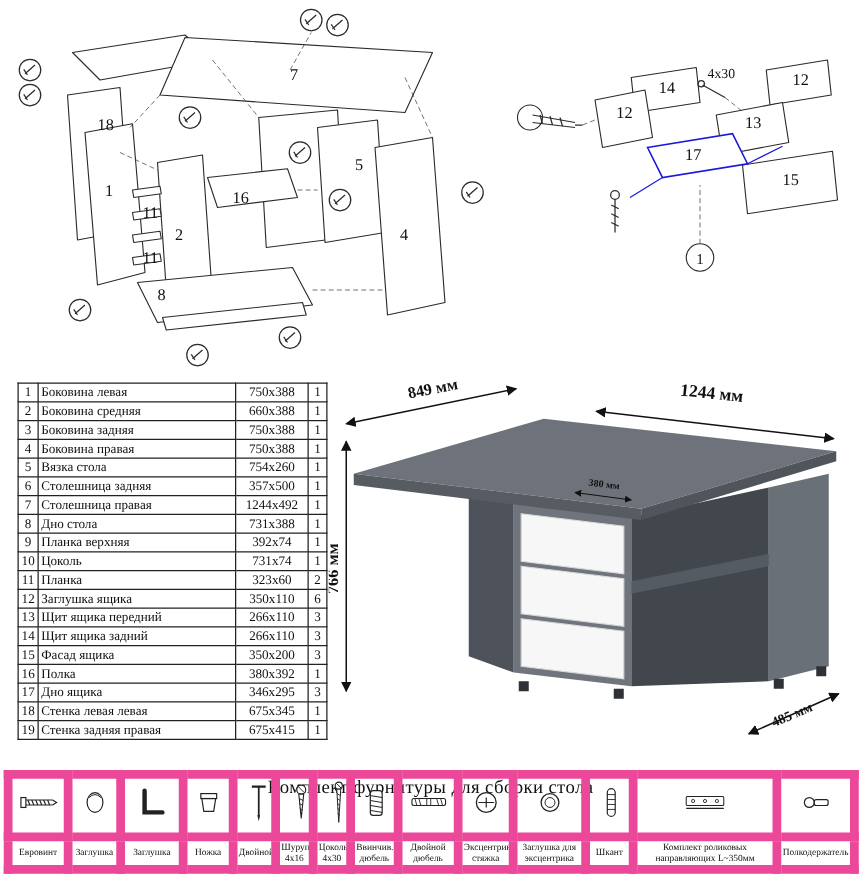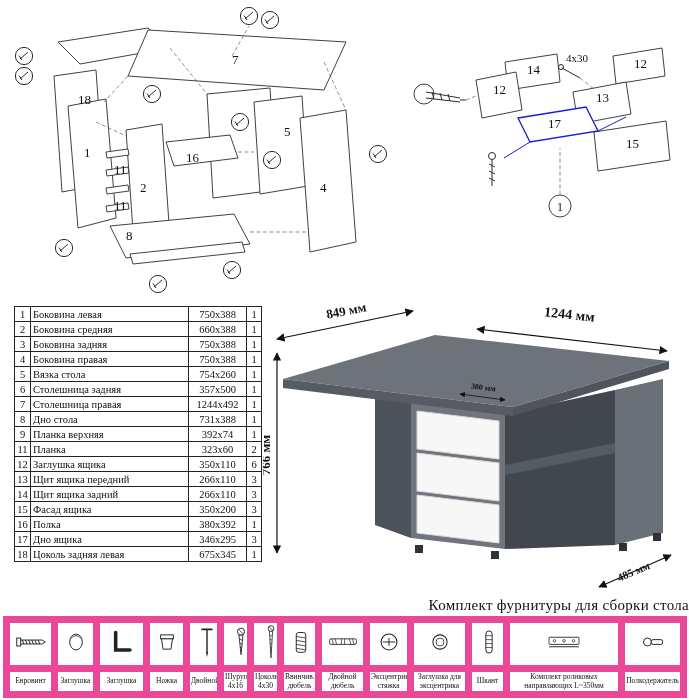--- a/index.html
+++ b/index.html
@@ -10,21 +10,21 @@
   svg text { font-family:"Liberation Serif", serif; }
 
   
   .parts-table { position:absolute; left:14px; top:306px; border-collapse:collapse;
                  table-layout:fixed; width:247px; font-size:10.5px; }
   .parts-table td { border:1px solid #222; padding:0 2px; height:15px; line-height:13px;
                     white-space:nowrap; overflow:hidden; }
   .parts-table td.c { text-align:center; padding:0; }
 
   
-  .hw-title { position:absolute; top:597px; left:0; width:100%; text-align:right;
+  .hw-title { position:absolute; top:622px; left:0; width:100%; text-align:center;
               font-size:15px; letter-spacing:0.3px; }
   .hw-table { position:absolute; top:616px; left:3px; width:683px; border-collapse:collapse;
               table-layout:fixed; }
   .hw-table td { border:7px solid #ec4899; text-align:center; vertical-align:middle; overflow:hidden; }
   .hw-icons-row td { height:40px; }
   .hw-labels-row td { height:26px; font-size:7.5px; line-height:1.15; padding:1px; }
   .hw-counts-row td { height:16px; font-size:11px; }
   .hw-icon { width:34px; height:38px; }
 
   .dg-label text { font-size:13px; fill:#111; }
@@ -296,20 +296,26 @@
         <td class="c">731x388</td>
         <td class="c">1</td>
       </tr>
         <tr>
         <td class="c">9</td>
         <td>Планка верхняя</td>
         <td class="c">392x74</td>
         <td class="c">1</td>
       </tr>
         <tr>
+        <td class="c">10</td>
+        <td>Цоколь</td>
+        <td class="c">731x74</td>
+        <td class="c">1</td>
+      </tr>
+        <tr>
         <td class="c">11</td>
         <td>Планка</td>
         <td class="c">323x60</td>
         <td class="c">2</td>
       </tr>
         <tr>
         <td class="c">12</td>
         <td>Заглушка ящика</td>
         <td class="c">350x110</td>
         <td class="c">6</td>
@@ -339,22 +345,28 @@
         <td class="c">1</td>
       </tr>
         <tr>
         <td class="c">17</td>
         <td>Дно ящика</td>
         <td class="c">346x295</td>
         <td class="c">3</td>
       </tr>
         <tr>
         <td class="c">18</td>
-        <td>Цоколь задняя левая</td>
+        <td>Стенка левая левая</td>
         <td class="c">675x345</td>
+        <td class="c">1</td>
+      </tr>
+        <tr>
+        <td class="c">19</td>
+        <td>Стенка задняя правая</td>
+        <td class="c">675x415</td>
         <td class="c">1</td>
       </tr>
       </tbody>
   </table>
 
   <svg class="abs" style="left:263px; top:295px;" width="424" height="300" viewBox="0 0 424 300">
     <defs>
       <marker id="arr" viewBox="0 0 10 10" refX="9" refY="5" markerWidth="7" markerHeight="7" orient="auto-start-reverse">
         <path d="M0,0 L10,5 L0,10 z" fill="#111"></path>
       </marker>

